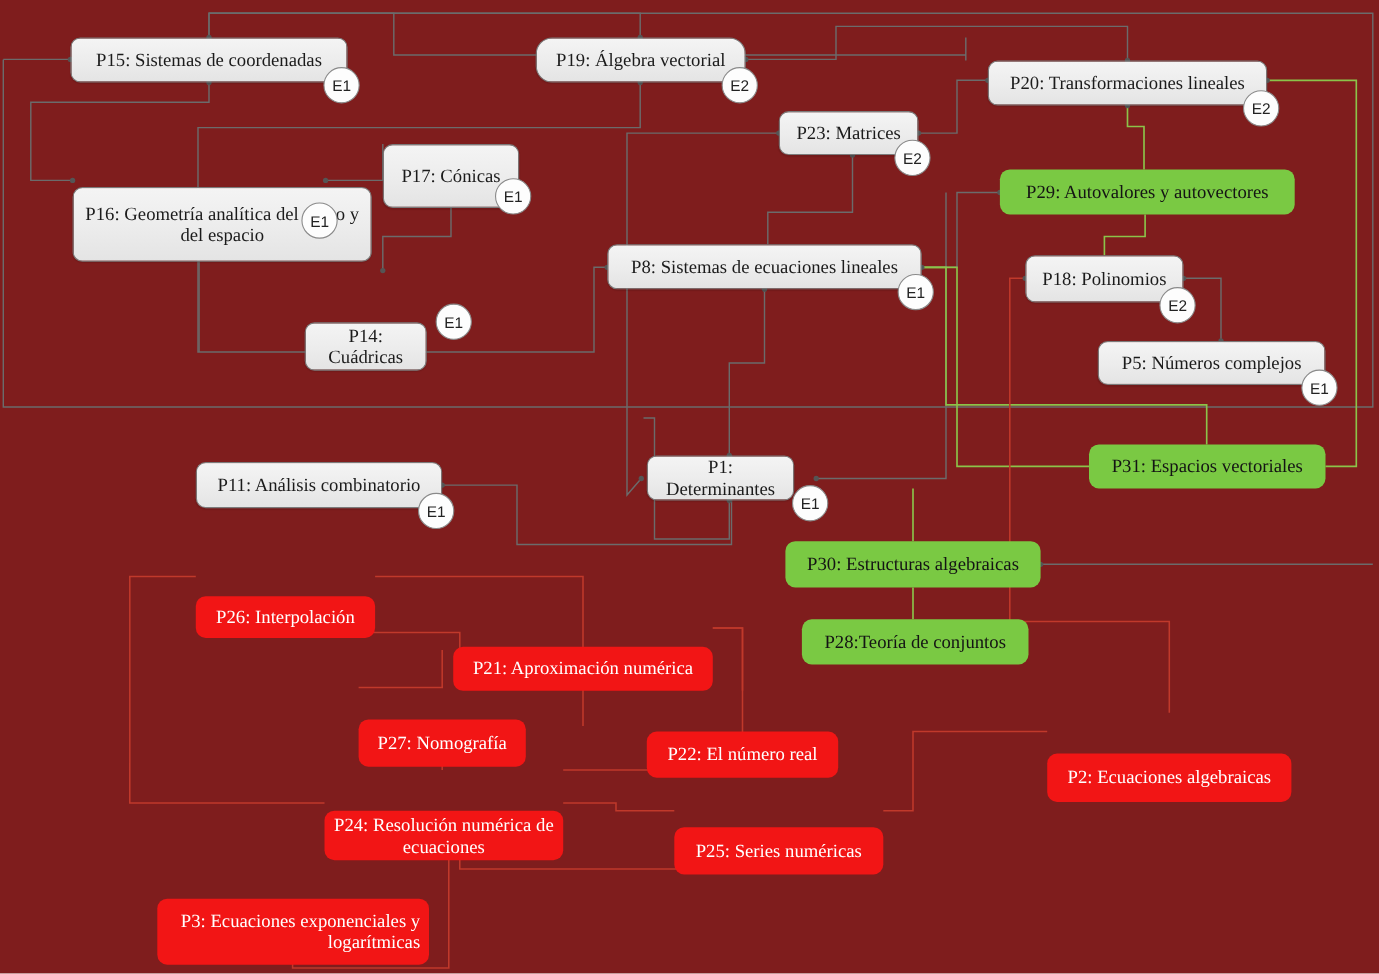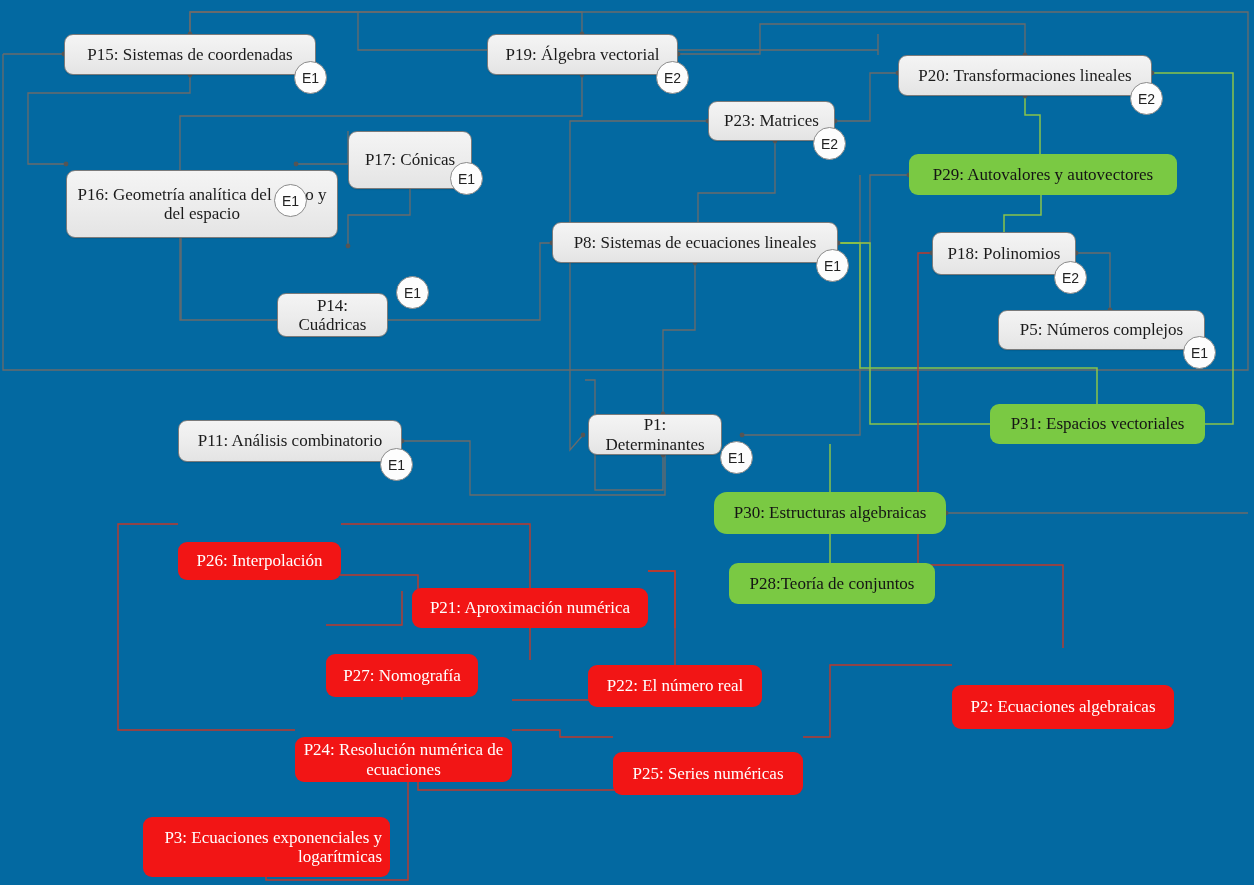--- a/index.html
+++ b/index.html
@@ -1,18 +1,18 @@
 <!DOCTYPE html>
 <html><head>
 <meta charset="utf-8">
 <title>Mapa de prerrequisitos</title>
 <style>
   html,body{margin:0;padding:0;background:#ffffff;}
   body{font-family:"Liberation Serif", serif;}
-  #stage{position:relative;width:1254px;height:885px;background:#0369a1;overflow:hidden;}
+  #stage{position:relative;width:1254px;height:885px;background:#7f1d1d;overflow:hidden;}
   svg#wires{position:absolute;left:0;top:0;width:1254px;height:885px;}
 
   .node{position:absolute;box-sizing:border-box;display:flex;align-items:center;
         justify-content:center;text-align:center;border-radius:9px;
         font-size:17px;line-height:1.12;padding:2px 8px;}
   .node.gray{background:linear-gradient(180deg,#f4f4f4 0%,#ececec 55%,#e4e4e4 100%);
         border:1.2px solid #7b7b7b;color:#1b1b1b;
         box-shadow:0 1px 1px rgba(0,0,0,.10);}
   .node.green{background:#7ac943;border:none;color:#141414;}
   .node.red{background:#f21515;border:none;color:#ffffff;margin-top:37px;}
@@ -104,21 +104,21 @@
         <circle cx="742" cy="435" r="2.4" fill="#555"></circle>
         <circle cx="663" cy="414" r="2.4" fill="#555"></circle>
         <circle cx="663" cy="455" r="2.4" fill="#555"></circle>
         <circle cx="1152" cy="73" r="2.4" fill="#555"></circle>
         <circle cx="946" cy="513" r="2.4" fill="#555"></circle>
       </g>
   </svg>
   <div id="nodes">
       <div class="node gray" style="left: 64px; top: 34px; width: 252px; height: 41px;">P15: Sistemas de coordenadas</div>
       <div class="badge" style="left: 294px; top: 61px;">E1</div>
-      <div class="node gray" style="left: 487px; top: 34px; width: 191px; height: 41px;">P19: Álgebra vectorial</div>
+      <div class="node gray" style="left: 487px; top: 34px; width: 191px; height: 41px; border-radius: 15px;">P19: Álgebra vectorial</div>
       <div class="badge" style="left: 656px; top: 61px;">E2</div>
       <div class="node gray" style="left: 898px; top: 55px; width: 254px; height: 41px;">P20: Transformaciones lineales</div>
       <div class="badge" style="left: 1130px; top: 82px;">E2</div>
       <div class="node gray" style="left: 708px; top: 101px; width: 127px; height: 40px;">P23: Matrices</div>
       <div class="badge" style="left: 813px; top: 127px;">E2</div>
       <div class="node gray" style="left: 66px; top: 130px; width: 272px; height: 68px; margin-top: 40px;">P16: Geometría analítica del plano y del espacio</div>
       <div class="badge" style="left: 274px; top: 184px;">E1</div>
       <div class="node gray" style="left: 348px; top: 131px; width: 124px; height: 58px;">P17: Cónicas</div>
       <div class="badge" style="left: 450px; top: 162px;">E1</div>
       <div class="node green" style="left: 909px; top: 154px; width: 268px; height: 41px;">P29: Autovalores y autovectores</div>
@@ -128,21 +128,21 @@
       <div class="badge" style="left: 1054px; top: 261px;">E2</div>
       <div class="node gray" style="left: 277px; top: 246px; width: 111px; height: 44px; margin-top: 47px;">P14: Cuádricas</div>
       <div class="badge" style="left: 396px; top: 276px;">E1</div>
       <div class="node gray" style="left: 998px; top: 310px; width: 207px; height: 40px;">P5: Números complejos</div>
       <div class="badge" style="left: 1183px; top: 336px;">E1</div>
       <div class="node gray" style="left: 178px; top: 420px; width: 224px; height: 42px;">P11: Análisis combinatorio</div>
       <div class="badge" style="left: 380px; top: 448px;">E1</div>
       <div class="node gray" style="left: 588px; top: 414px; width: 134px; height: 41px;">P1: Determinantes</div>
       <div class="badge" style="left: 720px; top: 441px;">E1</div>
       <div class="node green" style="left: 990px; top: 404px; width: 215px; height: 40px;">P31: Espacios vectoriales</div>
-      <div class="node green" style="left: 714px; top: 492px; width: 232px; height: 42px; border-radius: 13px;">P30: Estructuras algebraicas</div>
+      <div class="node green" style="left: 714px; top: 492px; width: 232px; height: 42px;">P30: Estructuras algebraicas</div>
       <div class="node red" style="left: 178px; top: 505px; width: 163px; height: 38px;">P26: Interpolación</div>
       <div class="node red" style="left: 412px; top: 551px; width: 236px; height: 40px;">P21: Aproximación numérica</div>
       <div class="node green" style="left: 729px; top: 563px; width: 206px; height: 41px;">P28:Teoría de conjuntos</div>
       <div class="node red" style="left: 326px; top: 617px; width: 152px; height: 43px;">P27: Nomografía</div>
       <div class="node red" style="left: 588px; top: 628px; width: 174px; height: 42px;">P22: El número real</div>
       <div class="node red" style="left: 952px; top: 648px; width: 222px; height: 44px;">P2: Ecuaciones algebraicas</div>
       <div class="node red" style="left: 295px; top: 700px; width: 217px; height: 45px;">P24: Resolución numérica de ecuaciones</div>
       <div class="node red" style="left: 613px; top: 715px; width: 190px; height: 43px;">P25: Series numéricas</div>
       <div class="node red" style="left: 143px; top: 780px; width: 247px; height: 60px; text-align: right;">P3: Ecuaciones exponenciales y logarítmicas</div>
     </div>

